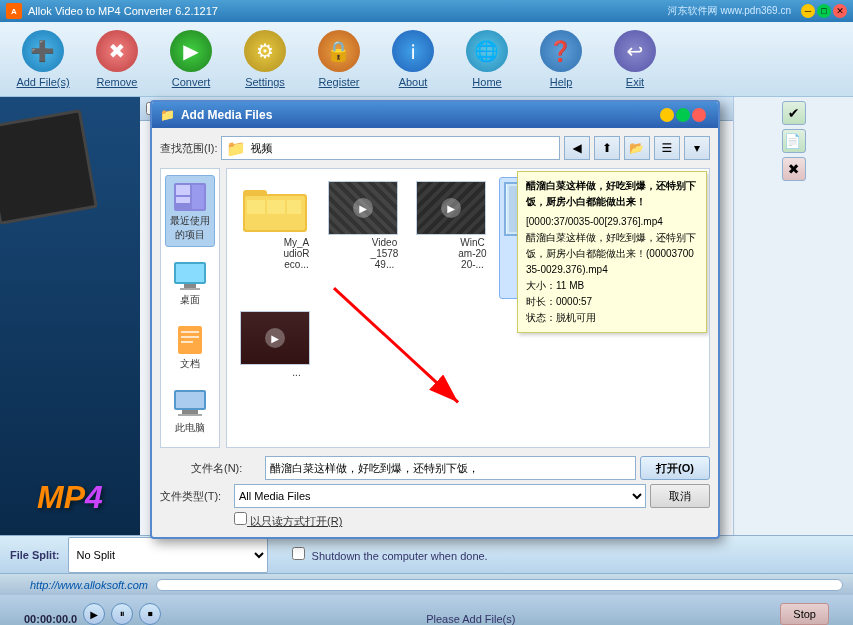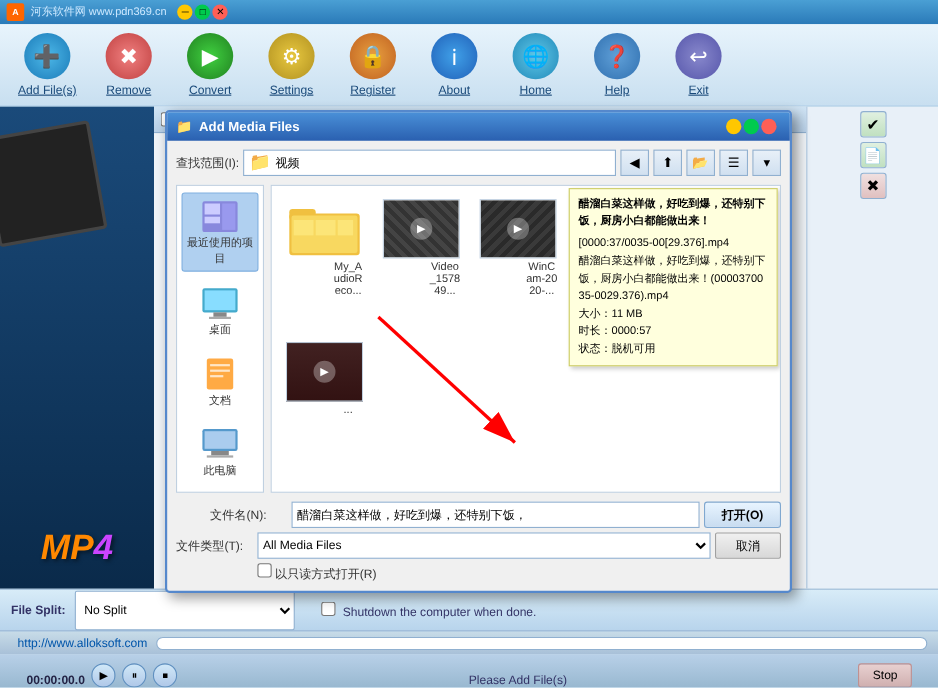--- a/index.html
+++ b/index.html
@@ -251,21 +251,22 @@
       background: linear-gradient(to bottom, #e8d0d0, #d0b0b0);
       border: 1px solid #c09090;
       border-radius: 3px;
       cursor: pointer;
       font-size: 11px;
     }
     .website-link {
       font-size: 11px;
       color: #0055aa;
       text-decoration: none;
-      margin-left: 6px;
+      margin-left: 20px;
+      font-style: italic;
     }
 
     
     .dialog-overlay {
       position: fixed;
       top: 0; left: 0; right: 0; bottom: 0;
       z-index: 100;
     }
     .dialog {
       position: absolute;
@@ -343,21 +344,21 @@
 
     
     .file-browser {
       display: flex;
       gap: 6px;
       height: 280px;
     }
 
     
     .nav-sidebar {
-      width: 80px;
+      width: 60px;
       background: white;
       border: 1px solid #c0d0e0;
       display: flex;
       flex-direction: column;
       align-items: flex-start;
       padding: 6px 4px;
       gap: 8px;
     }
     .nav-item {
       display: flex;
@@ -479,21 +480,21 @@
       height: 24px;
       border: 1px solid #90b0d0;
       background: white;
       font-size: 11px;
     }
     .readonly-row {
       display: flex;
       align-items: center;
       gap: 4px;
     }
-    .readonly-check { font-size: 11px; color: #333; }
+    .readonly-check { font-size: 11px; color: #333; text-decoration: underline; }
 
     .video-thumb {
       width: 70px; height: 54px;
       background: #222;
       display: flex; align-items: center; justify-content: center;
       position: relative;
       overflow: hidden;
     }
     .video-thumb-inner {
       width: 100%; height: 100%;
@@ -526,20 +527,21 @@
       line-height: 1.6;
       box-shadow: 2px 2px 4px rgba(0,0,0,0.2);
       z-index: 5;
     }
   </style>
 </head>
 <body>
 
 <div class="title-bar">
   <div class="title-bar-logo">A</div>
+  <span class="title-bar-text">Allok Video to MP4 Converter 6.2.1217</span>
   <span class="title-bar-watermark">河东软件网  www.pdn369.cn</span>
   <div class="title-bar-buttons">
     <button class="title-bar-btn tb-min">─</button>
     <button class="title-bar-btn tb-max">□</button>
     <button class="title-bar-btn tb-close">✕</button>
   </div>
 </div>
 
 <div class="toolbar">
   <button class="toolbar-btn">

